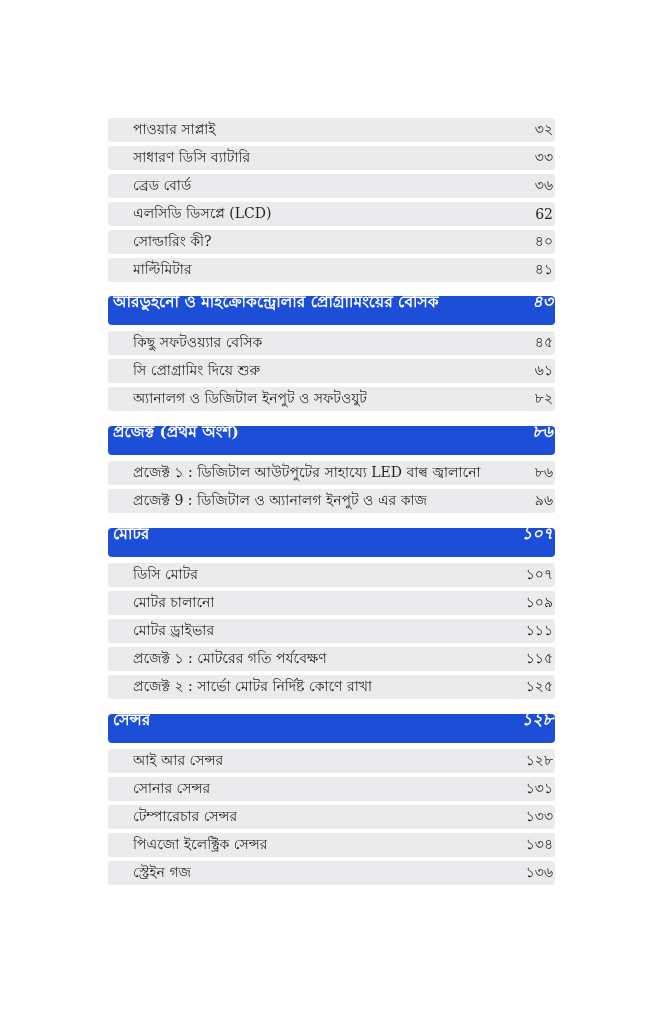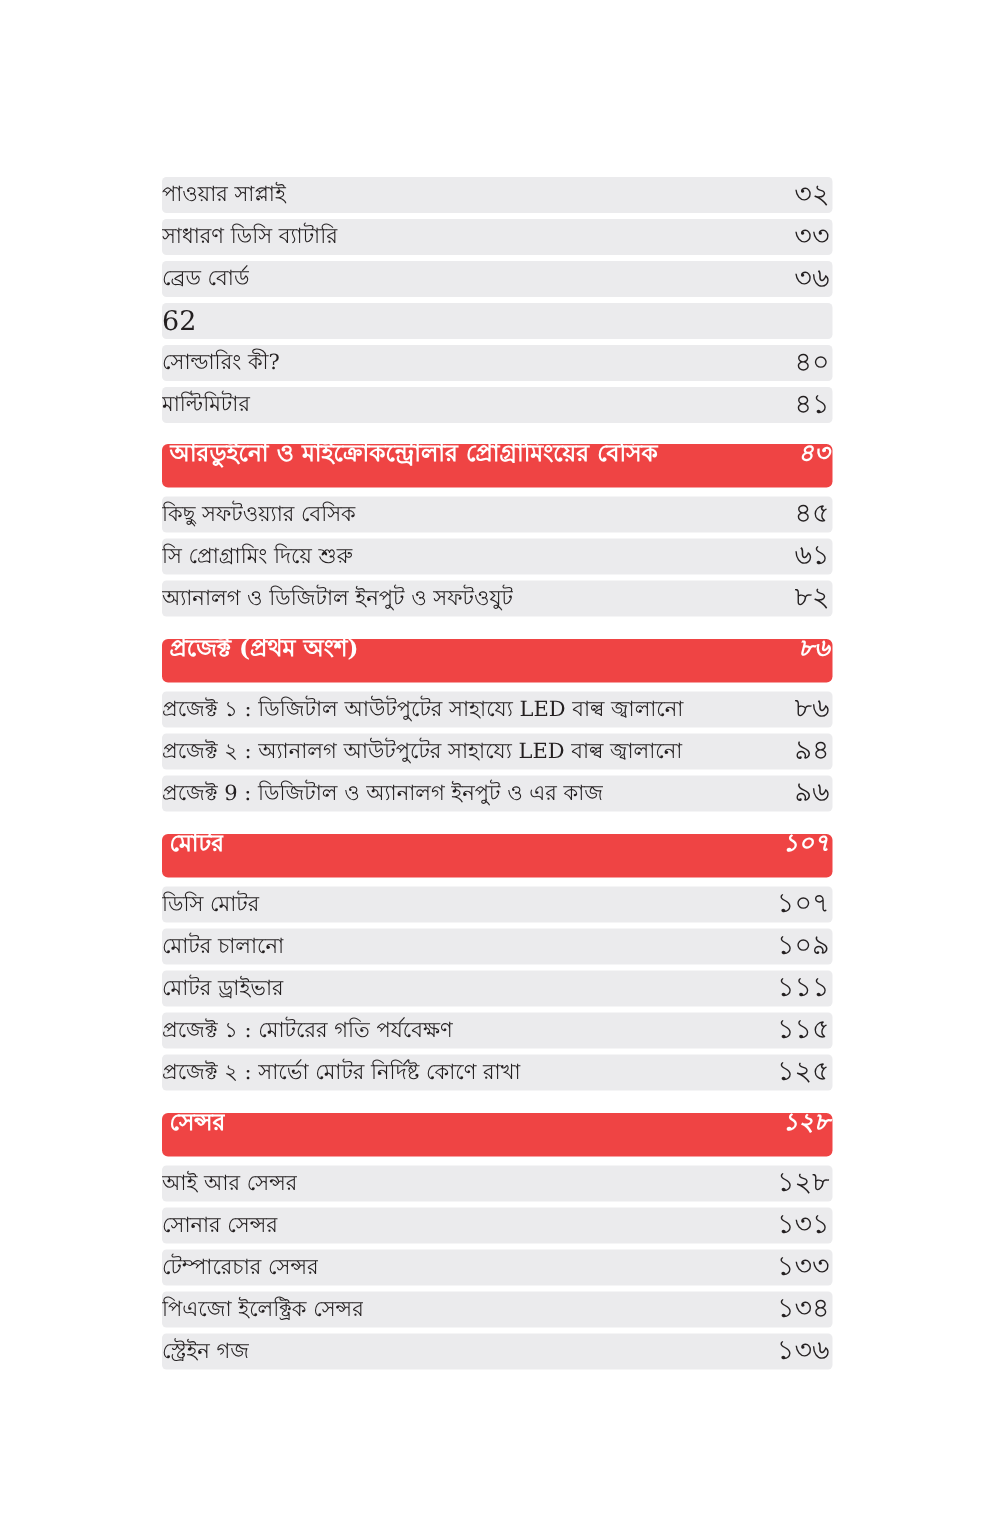--- a/index.html
+++ b/index.html
@@ -22,21 +22,21 @@
     width: 447px;
   }
   .section {
     margin-bottom: 15px;
   }
   .section.first {
     margin-bottom: 14px;
   }
   .header {
     height: 29px;
-    background: #ef4444;
+    background: #1d4ed8;
     color: #ffffff;
     border-radius: 4px;
     display: flex;
     align-items: center;
     justify-content: space-between;
     padding: 0 2px 16px 5px;
     box-sizing: border-box;
     margin-bottom: 6px;
     font-size: 15.5px;
     font-weight: bold;
@@ -46,35 +46,35 @@
     font-weight: bold;
     font-style: italic;
   }
   .row {
     height: 24px;
     background: #ebebed;
     border-radius: 3px;
     display: flex;
     align-items: center;
     justify-content: space-between;
-    padding: 0 2px 0 0;
+    padding: 0 2px 0 25px;
     box-sizing: border-box;
     margin-bottom: 4px;
     font-size: 14px;
     color: #231f20;
   }
   .row:last-child {
     margin-bottom: 0;
   }
   .row .title, .header .title {
     white-space: nowrap;
     overflow: hidden;
   }
   .row .num {
-    font-size: 18px;
+    font-size: 14px;
   }
 </style>
 </head>
 <body>
 
 <div class="toc">
 
   <div class="section first">
     <div class="row">
       <span class="title">পাওয়ার সাপ্লাই</span>
@@ -82,20 +82,21 @@
     </div>
     <div class="row">
       <span class="title">সাধারণ ডিসি ব্যাটারি</span>
       <span class="num">৩৩</span>
     </div>
     <div class="row">
       <span class="title">ব্রেড বোর্ড</span>
       <span class="num">৩৬</span>
     </div>
     <div class="row">
+      <span class="title">এলসিডি ডিসপ্লে (LCD)</span>
       <span class="num">62</span>
     </div>
     <div class="row">
       <span class="title">সোল্ডারিং কী?</span>
       <span class="num">৪০</span>
     </div>
     <div class="row">
       <span class="title">মাল্টিমিটার</span>
       <span class="num">৪১</span>
     </div>
@@ -121,24 +122,20 @@
   </div>
 
   <div class="section">
     <div class="header">
       <span class="title">প্রজেক্ট (প্রথম অংশ)</span>
       <span class="num">৮৬</span>
     </div>
     <div class="row">
       <span class="title">প্রজেক্ট ১ : ডিজিটাল আউটপুটের সাহায্যে LED বাল্ব জ্বালানো</span>
       <span class="num">৮৬</span>
-    </div>
-    <div class="row">
-      <span class="title">প্রজেক্ট ২ : অ্যানালগ আউটপুটের সাহায্যে LED বাল্ব জ্বালানো</span>
-      <span class="num">৯৪</span>
     </div>
     <div class="row">
       <span class="title">প্রজেক্ট 9 : ডিজিটাল ও অ্যানালগ ইনপুট ও এর কাজ</span>
       <span class="num">৯৬</span>
     </div>
   </div>
 
   <div class="section">
     <div class="header">
       <span class="title">মোটর</span>

